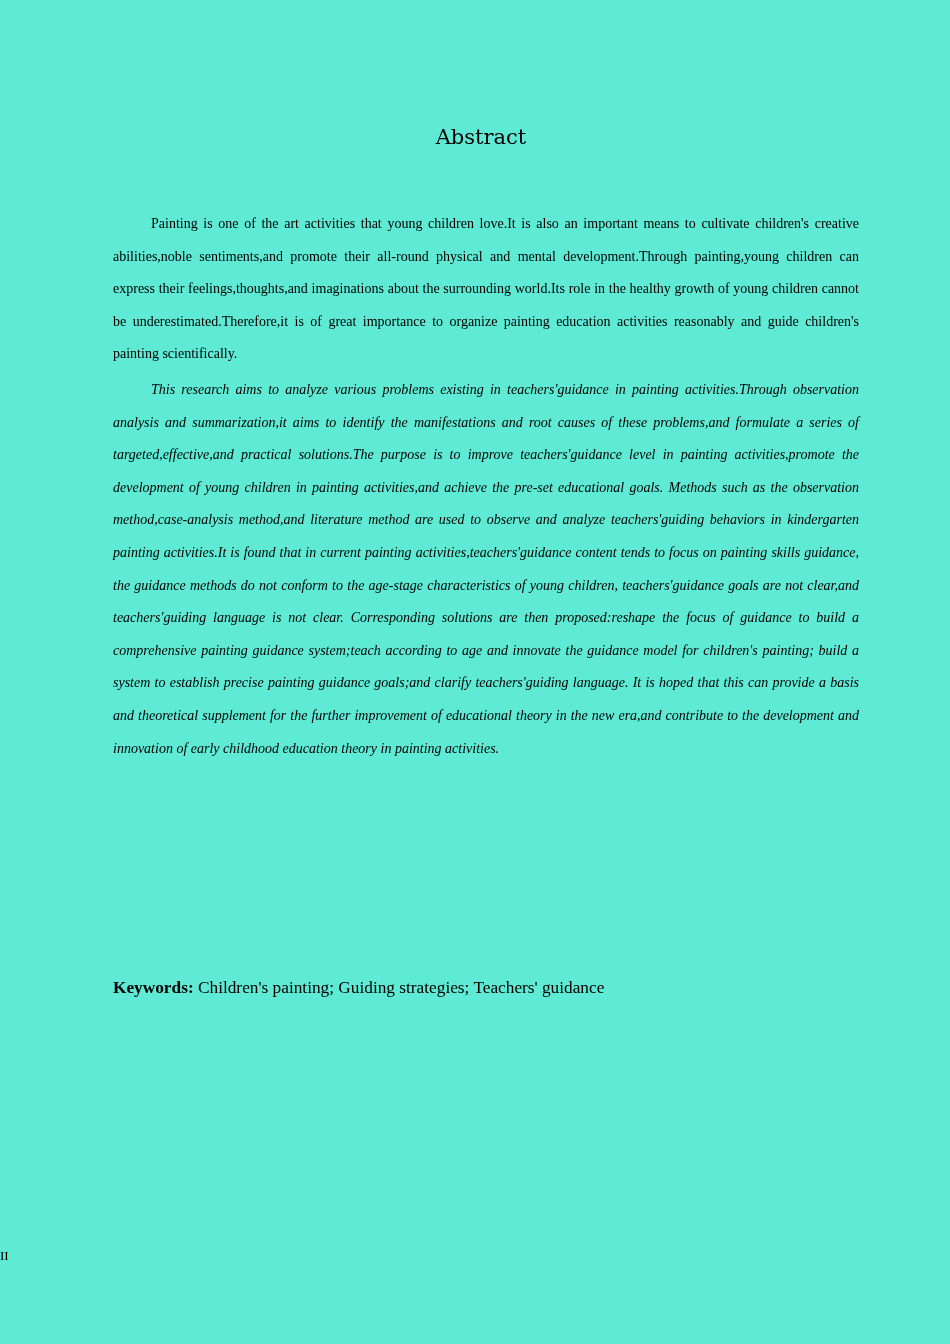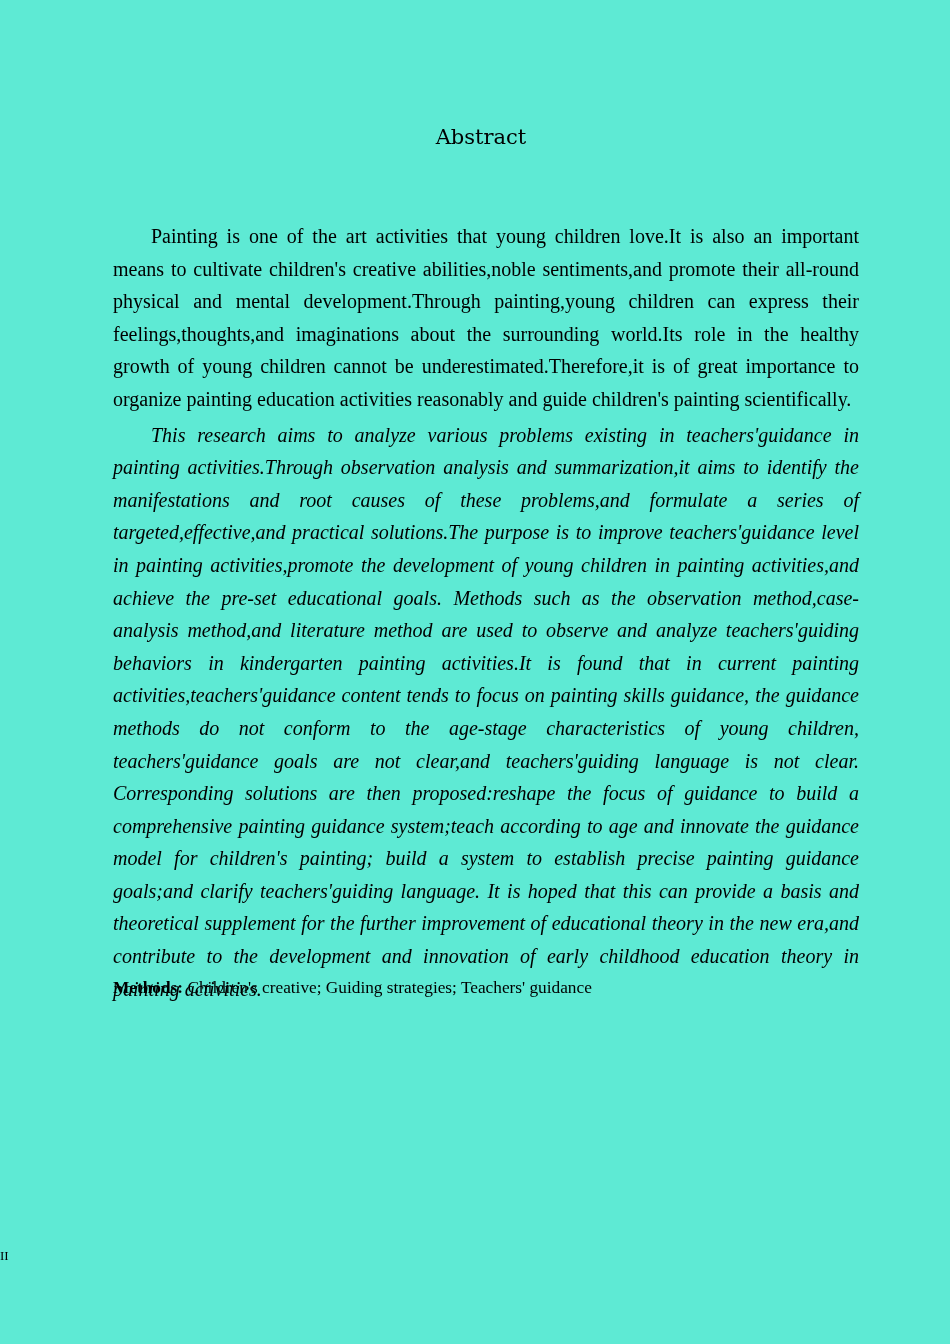--- a/index.html
+++ b/index.html
@@ -3,22 +3,22 @@
   <meta charset="utf-8">
   <style>
     html, body { margin: 0; padding: 0; background: #ffffff; }
     body { width: 950px; height: 1344px; position: relative; overflow: hidden; color: #000; }
     .page { position: absolute; left: 0; top: 0; width: 950px; height: 1344px; background: #5eead4; padding-left: 36px; }
     .title {
       position: absolute; left: 0; width: 962px; top: 123px; text-align: center;
       font-family: "DejaVu Serif", serif; font-size: 21px; line-height: 28px;
     }
     .body-text {
-      position: absolute; left: 113px; width: 746px; top: 220px;
-      font-family: "Liberation Serif", serif; font-size: 20px; line-height: 32.6px;
+      position: absolute; left: 113px; width: 746px; top: 208px;
+      font-family: "Liberation Serif", serif; font-size: 14px; line-height: 32.6px;
       text-align: justify;
     }
     .para { margin: 0; text-indent: 38px; }
     .para + .para { margin-top: 3px; font-style: italic; }
     .keywords {
       position: absolute; left: 113px; top: 975px;
       font-family: "Liberation Serif", serif; font-size: 17.3px; line-height: 26px;
     }
     .kw-label { font-weight: bold; }
     .page-number {
@@ -31,17 +31,17 @@
 
 <div class="page">
   <div class="title">Abstract</div>
 
   <div class="body-text">
     <p class="para">Painting is one of the art activities that young children love.It is also an important means to cultivate children's creative abilities,noble sentiments,and promote their all-round physical and mental development.Through painting,young children can express their feelings,thoughts,and imaginations about the surrounding world.Its role in the healthy growth of young children cannot be underestimated.Therefore,it is of great importance to organize painting education activities reasonably and guide children's painting scientifically.</p>
     <p class="para">This research aims to analyze various problems existing in teachers'guidance in painting activities.Through observation analysis and summarization,it aims to identify the manifestations and root causes of these problems,and formulate a series of targeted,effective,and practical solutions.The purpose is to improve teachers'guidance level in painting activities,promote the development of young children in painting activities,and achieve the pre-set educational goals. Methods such as the observation method,case-analysis method,and literature method are used to observe and analyze teachers'guiding behaviors in kindergarten painting activities.It is found that in current painting activities,teachers'guidance content tends to focus on painting skills guidance, the guidance methods do not conform to the age-stage characteristics of young children, teachers'guidance goals are not clear,and teachers'guiding language is not clear. Corresponding solutions are then proposed:reshape the focus of guidance to build a comprehensive painting guidance system;teach according to age and innovate the guidance model for children's painting; build a system to establish precise painting guidance goals;and clarify teachers'guiding language. It is hoped that this can provide a basis and theoretical supplement for the further improvement of educational theory in the new era,and contribute to the development and innovation of early childhood education theory in painting activities.</p>
   </div>
 
   <div class="keywords">
-    <span class="kw-label">Methods:</span><span> Children's creative; Guiding strategies; Teachers' guidance</span>
+    <span class="kw-label">Keywords:</span><span> Children's painting; Guiding strategies; Teachers' guidance</span>
   </div>
 
   <div class="page-number">II</div>
 </div>
 
 </body></html>

